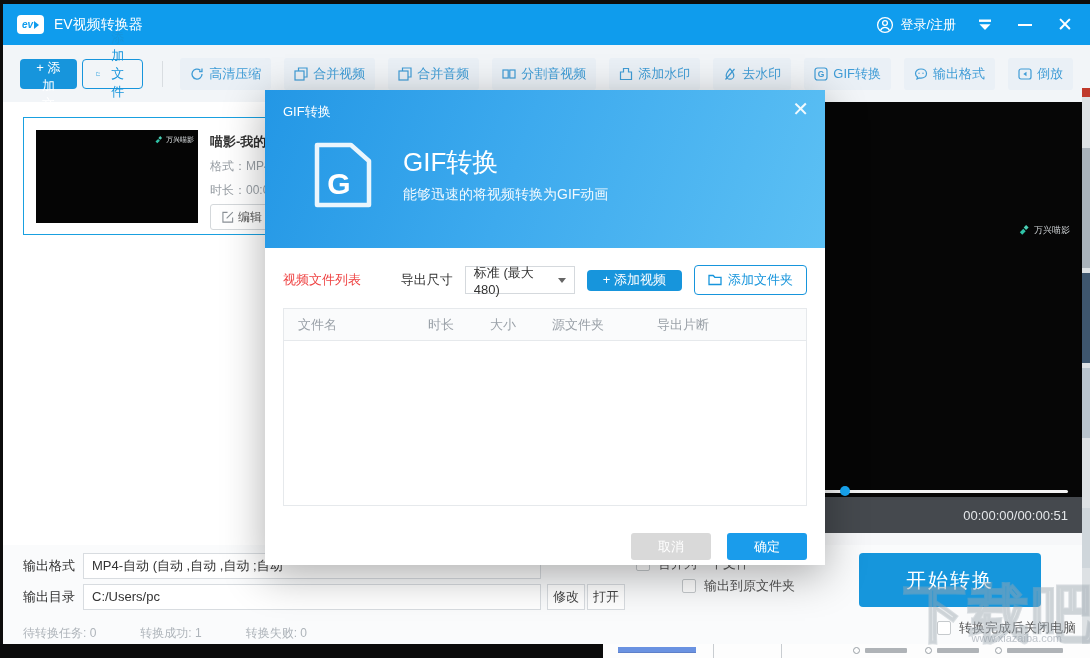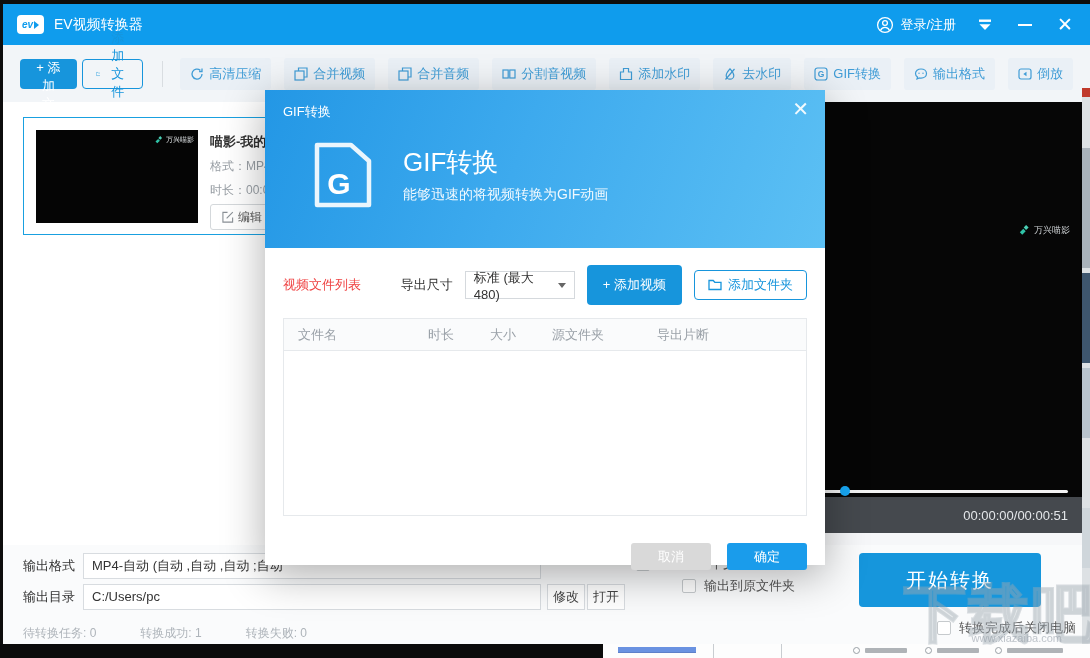--- a/index.html
+++ b/index.html
@@ -293,21 +293,21 @@
     </div>
 
     <div class="mctrl">
       <div class="mlist-label">视频文件列表</div>
       <div class="mctrl-right">
         <div class="exp-label">导出尺寸</div>
         <div class="select">
           <span>标准 (最大480)</span>
           <span class="caret"></span>
         </div>
-        <button class="btn-primary" style="height:40px">+ 添加视频</button>
+        <button class="btn-primary" style="height:21px">+ 添加视频</button>
         <button class="btn-outline">
           <svg width="14" height="12" viewBox="0 0 14 12" fill="none" stroke="currentColor" stroke-width="1.3">
               <path d="M1 1.5h4.2l1.6 1.8H13v7.2H1z"></path>
             </svg>
           <span>添加文件夹</span>
         </button>
       </div>
     </div>
 
     <div class="mtable">

